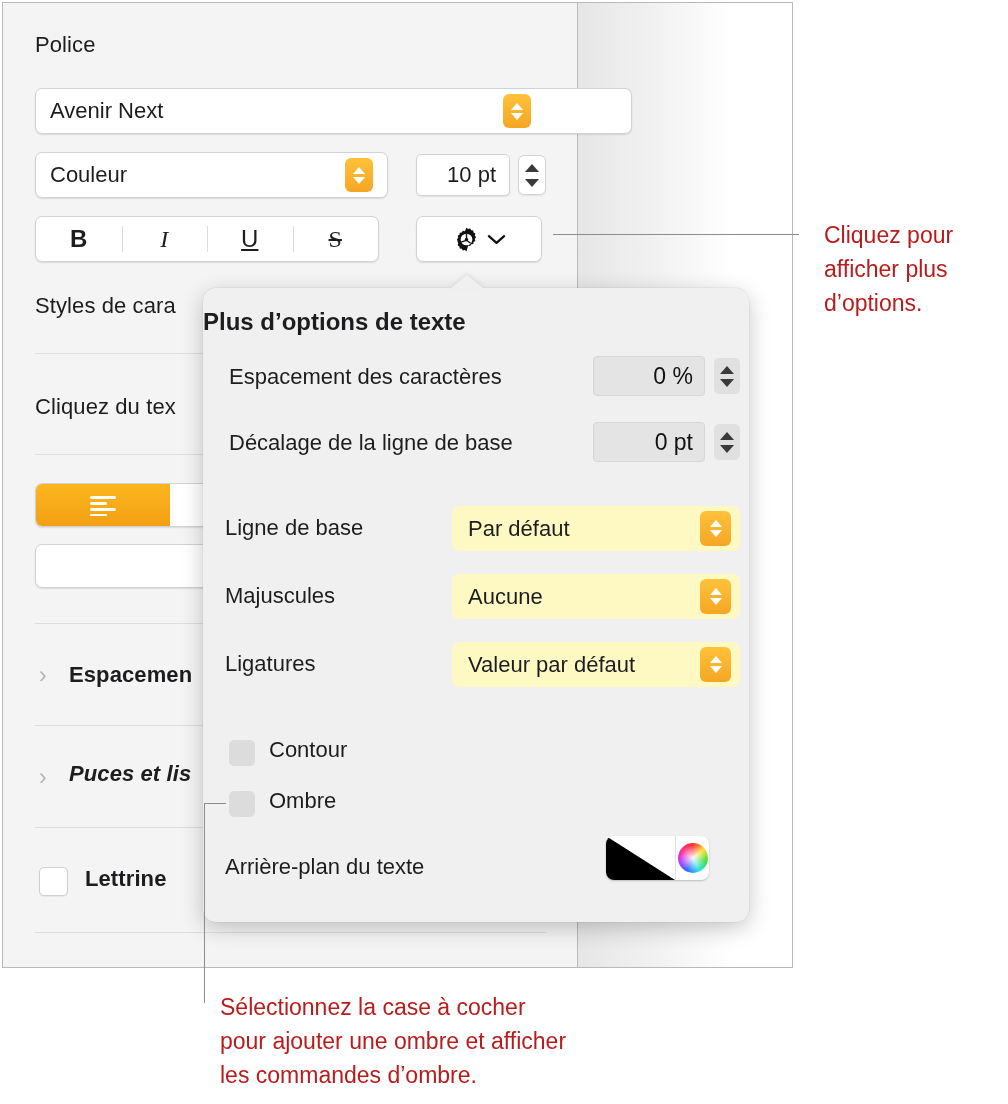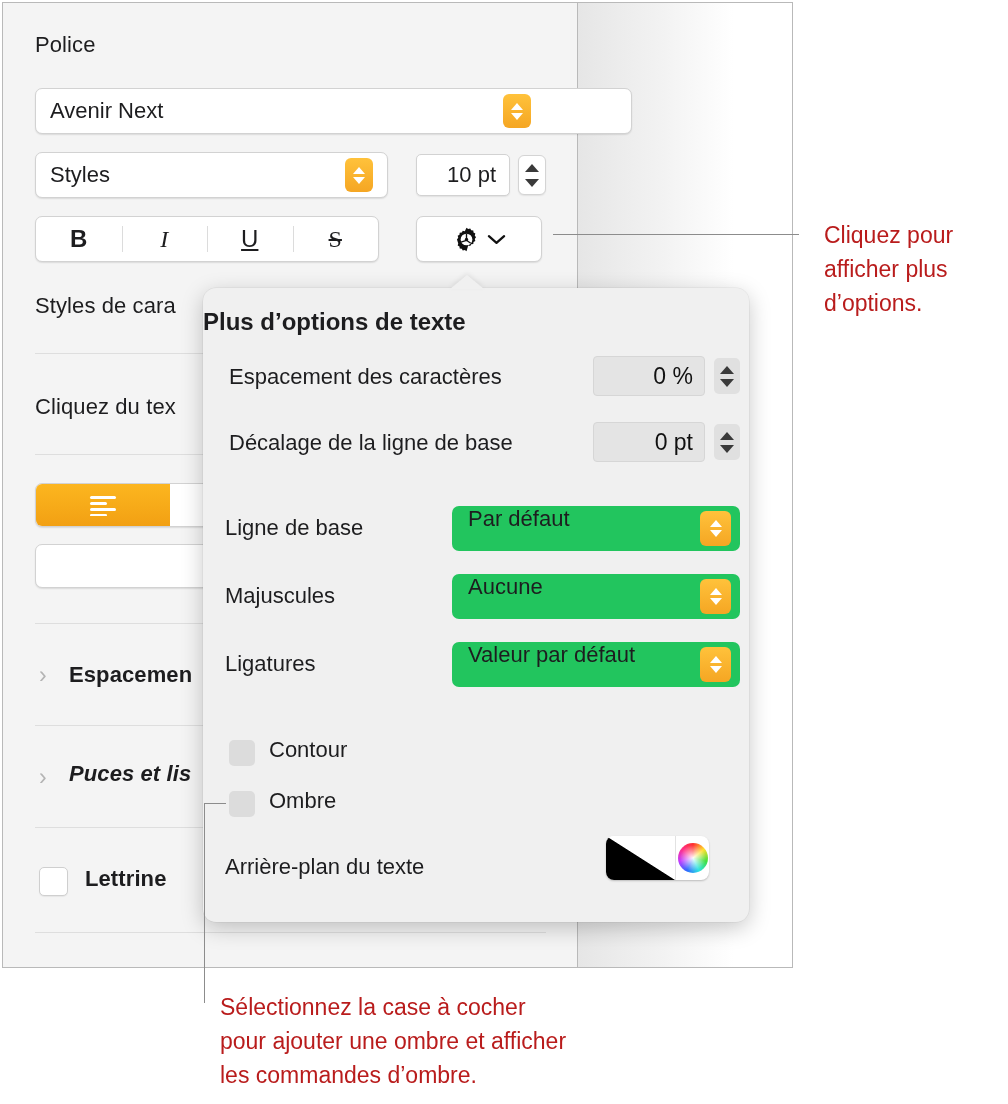--- a/index.html
+++ b/index.html
@@ -167,22 +167,22 @@
     display: flex; flex-direction: column; align-items: center;
     justify-content: center; gap: 5px;
   }
   .pop-stepper .chev { width: 0; height: 0;
     border-left: 7px solid transparent; border-right: 7px solid transparent; }
   .pop-stepper .up   { border-bottom: 8px solid #3a3a3a; }
   .pop-stepper .down { border-top: 8px solid #3a3a3a; }
 
   .pop-select {
     position: absolute;
-    background: #22c55e; border-radius: 7px;
-    display: flex; 
+    background: #fef9c3; border-radius: 7px;
+    display: flex; align-items: center;
   }
   .pop-select .label {
     font-size: 22px; color: #1d1d1f; padding-left: 16px; white-space: nowrap;
   }
   .pop-check {
     position: absolute; width: 26px; height: 26px;
     background: #dcdcdc; border-radius: 5px;
   }
   .colorwell {
     position: absolute; width: 103px; height: 44px;
@@ -225,21 +225,21 @@
 
       <div class="combo" style="left:32px; top:85px; width:597px; height:46px;">
         <span class="label">Avenir Next</span>
       </div>
       <div class="stepper-orange" style="left:500px; top:91px;">
         <span class="chev up"></span>
         <span class="chev down"></span>
       </div>
 
       <div class="combo" style="left:32px; top:149px; width:353px; height:46px;">
-        <span class="label">Styles</span>
+        <span class="label">Couleur</span>
       </div>
       <div class="stepper-orange" style="left:342px; top:155px;">
         <span class="chev up"></span>
         <span class="chev down"></span>
       </div>
 
       <div class="numfield" style="left:413px; top:151px; width:94px; height:42px;">10 pt</div>
       <div class="stepper-plain" style="left:515px; top:152px; width:28px; height:40px;">
         <span class="chev up"></span>
         <span class="chev down"></span>

